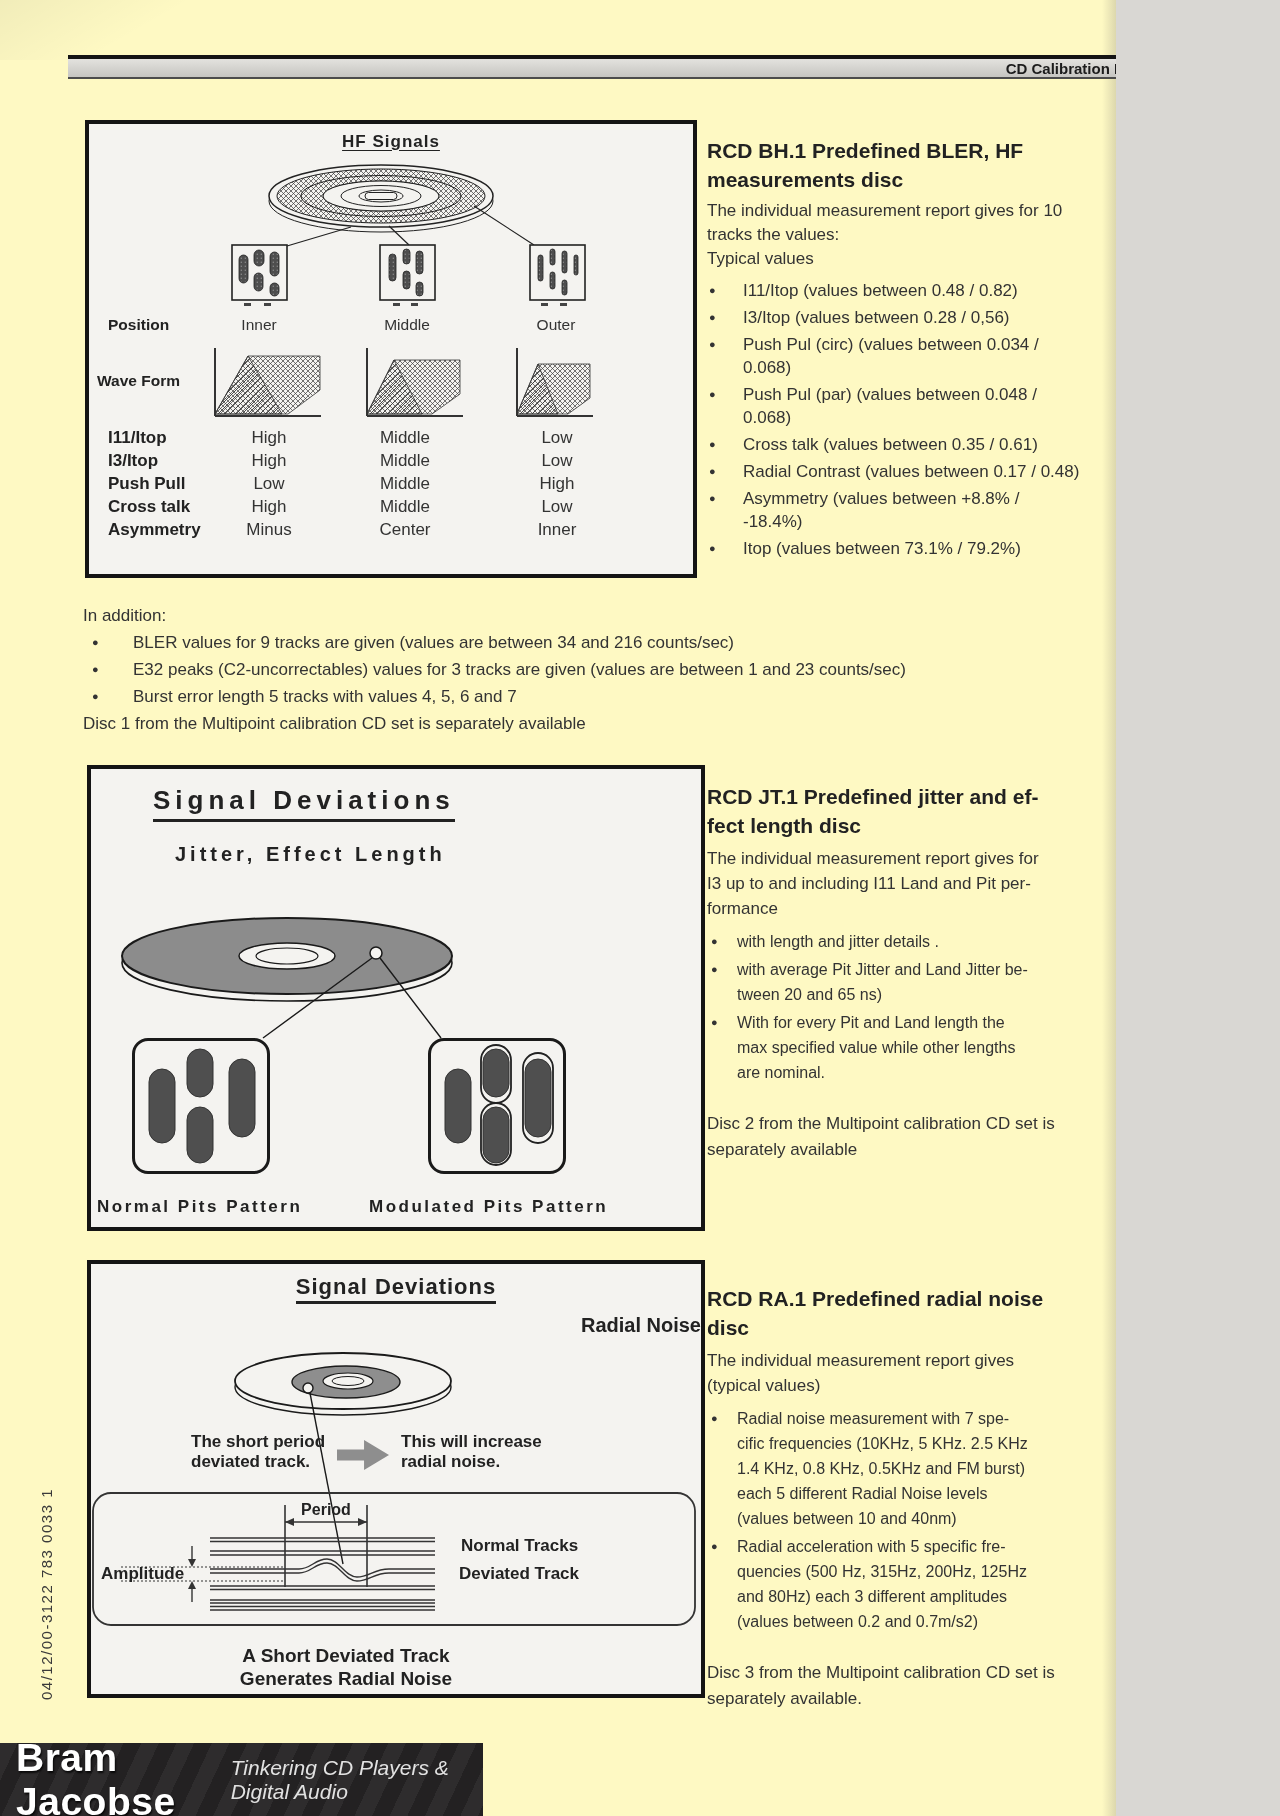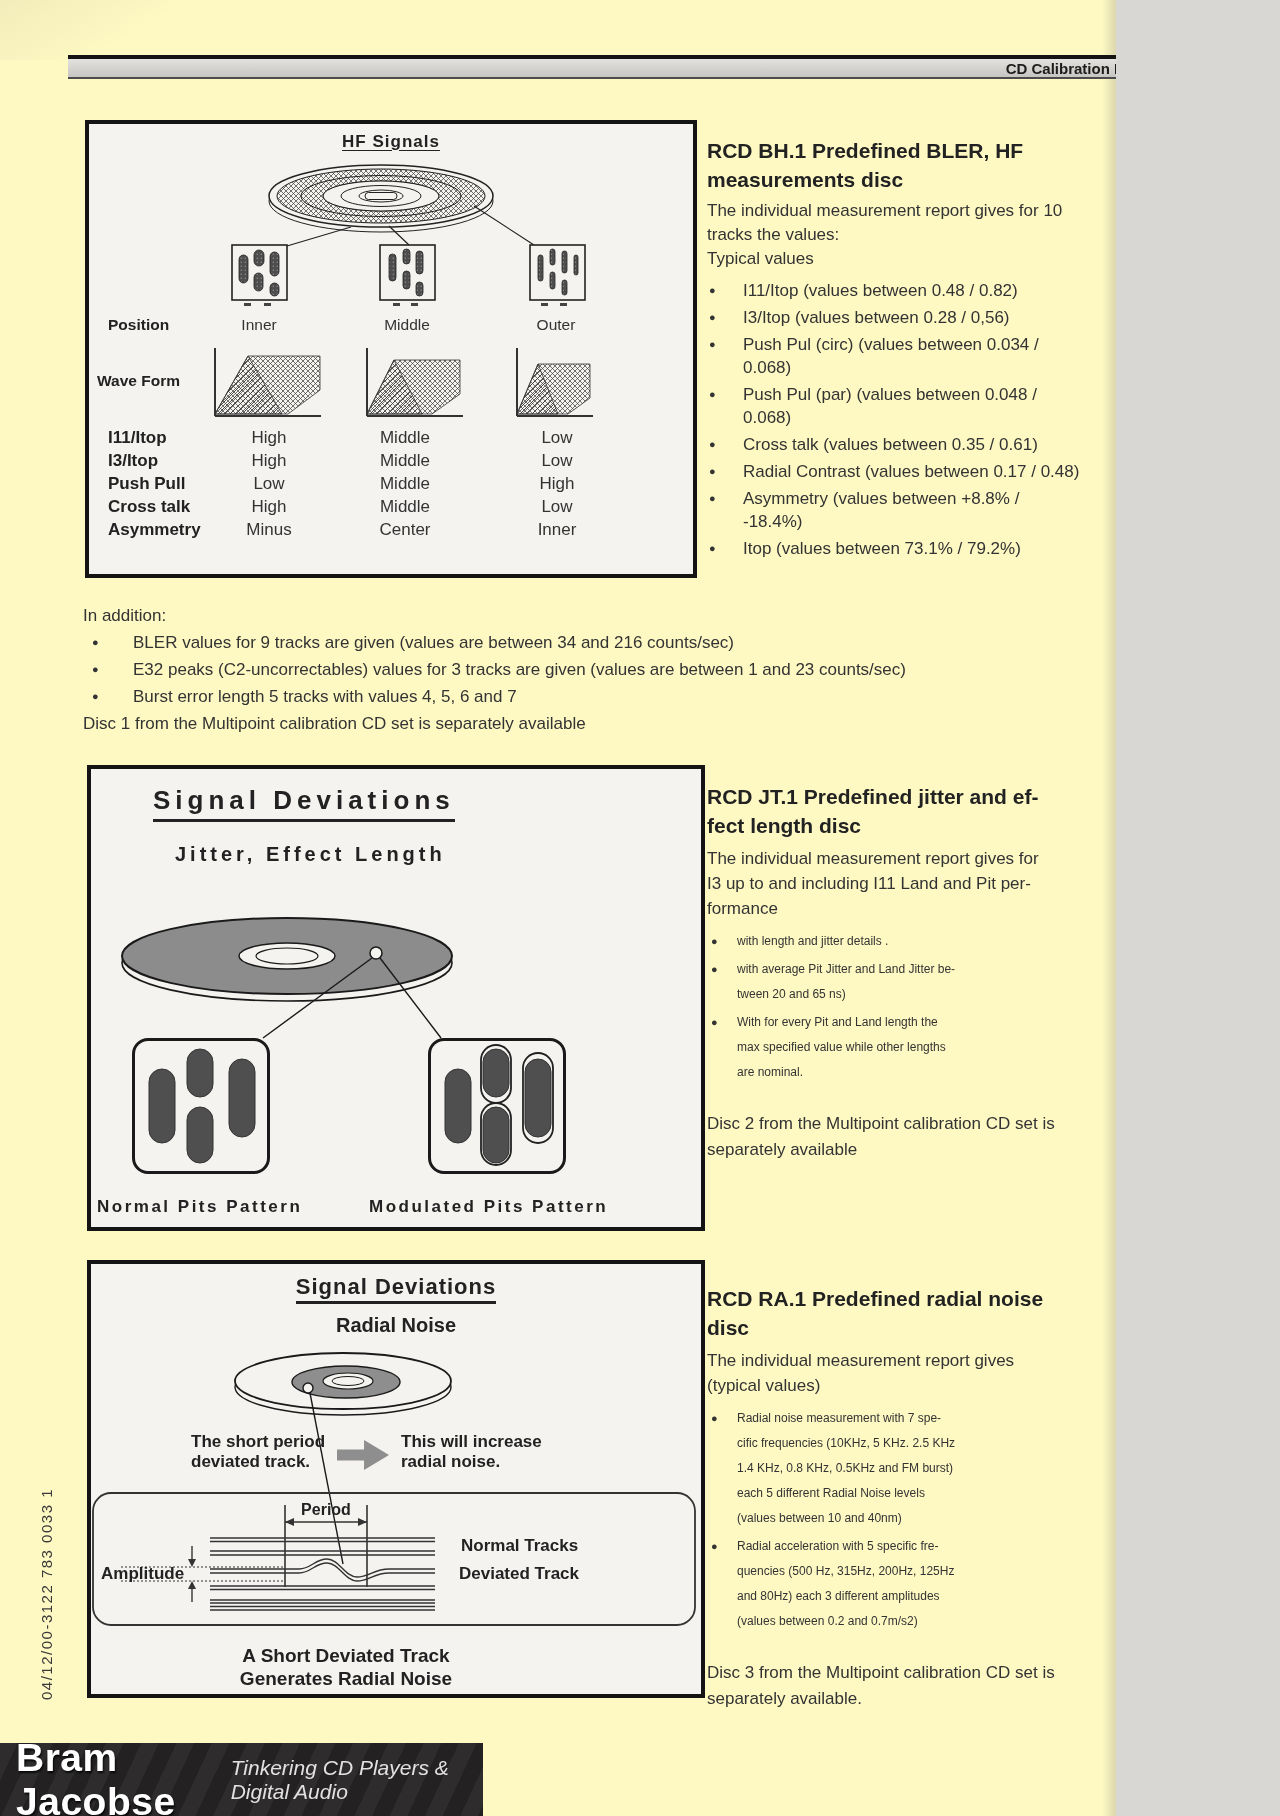--- a/index.html
+++ b/index.html
@@ -41,21 +41,21 @@
 
   
   .rblock{position:absolute;left:707px;width:374px;color:#333;}
   .rtitle{margin:0;font-size:21px;font-weight:bold;line-height:29px;color:#222;}
   .rbody{margin:5px 0 0;font-size:17px;line-height:24px;}
   .rbody2{margin:6px 0 0;font-size:17px;line-height:25px;}
   .rbullets{list-style:none;margin:8px 0 0;padding:0;}
   .rbullets li{position:relative;padding-left:36px;font-size:17px;line-height:23px;margin-bottom:4px;}
   .rbullets li::before{content:"●";position:absolute;left:2px;top:0;font-size:11px;line-height:23px;}
   .rbullets2{list-style:none;margin:8px 0 0;padding:0;}
-  .rbullets2 li{position:relative;padding-left:30px;font-size:12px;line-height:25px;margin-bottom:3px;}
+  .rbullets2 li{position:relative;padding-left:30px;font-size:16px;line-height:25px;margin-bottom:3px;}
   .rbullets2 li::before{content:"●";position:absolute;left:4px;top:0;font-size:11px;line-height:25px;}
   .rnote{margin:26px 0 0;font-size:17px;line-height:26px;}
 
   
   .addition{position:absolute;left:83px;top:602px;width:1005px;font-size:17px;color:#333;}
   .add-head{line-height:27px;}
   .add-list{list-style:none;margin:0;padding:0;}
   .add-list li{position:relative;padding-left:50px;line-height:27px;}
   .add-list li::before{content:"●";position:absolute;left:9px;font-size:11px;line-height:27px;}
   .add-note{line-height:27px;}
@@ -70,21 +70,21 @@
             border-radius:16px;box-sizing:border-box;}
   #pills-normal{left:41px;} #pills-mod{left:337px;}
   .pits-label{position:absolute;top:428px;font-size:17px;font-weight:bold;
               letter-spacing:2.5px;color:#222;}
   #pits-label-n{left:6px;} #pits-label-m{left:278px;}
 
   
   .ra-title{position:absolute;left:0;right:0;top:10px;text-align:center;}
   .ra-title span{font-size:22px;font-weight:bold;letter-spacing:1px;color:#222;
                  border-bottom:3px solid #222;padding-bottom:2px;}
-  .ra-sub{position:absolute;left:0;right:0;top:50px;text-align:center;
+  .ra-sub{position:absolute;left:0;right:0;top:50px;text-align:right;
           font-size:20px;font-weight:bold;color:#222;}
   .ra-fig{position:absolute;left:0;top:84px;}
   .ra-lab{position:absolute;font-size:17px;font-weight:bold;line-height:20px;color:#222;}
   #sp-label{left:100px;top:168px;}
   #inc-label{left:310px;top:168px;}
   #period-label{left:194px;top:236px;width:82px;text-align:center;font-size:16px;}
   #amp-label{left:10px;top:300px;}
   #nt-label{left:370px;top:272px;}
   #dt-label{left:368px;top:300px;}
   .arrow-block{position:absolute;left:246px;top:176px;width:52px;height:30px;background:#8e8e8e;

